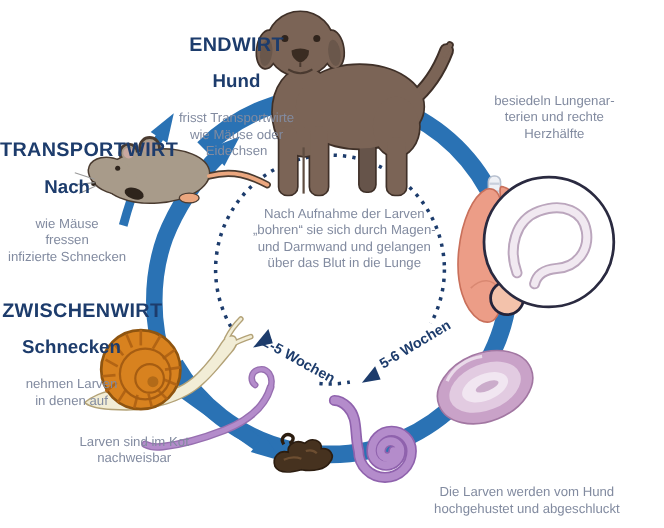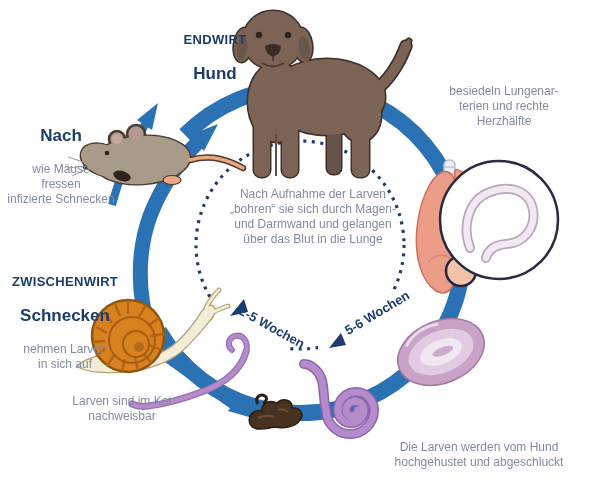--- a/index.html
+++ b/index.html
@@ -3,21 +3,21 @@
 <meta charset="utf-8">
 <style>
   html,body { margin:0; padding:0; background:#ffffff; }
   #stage {
     position:relative; width:604px; height:480px; overflow:hidden;
     background:#ffffff;
     font-family:"Liberation Sans", sans-serif;
   }
   #art { position:absolute; left:0; top:0; }
   .tb { position:absolute; text-align:center; white-space:pre-line; }
-  .role  { font-weight:bold; color:#1d3c6c; font-size:13px; line-height:16px; letter-spacing:.3px; }
+  .role  { font-weight:bold; color:#1d3c6c; font-size:18px; line-height:16px; letter-spacing:.3px; }
   .hname { font-weight:bold; color:#1d3c6c; font-size:17px; line-height:16px; }
   .desc  { color:#828ba0; font-size:12px; line-height:15px; }
   .t-endwirt   { left:139px; top:14px;  width:152px; }
   .t-adult     { left:420px; top:66px;  width:168px; }
   .t-transport { left:0px;   top:110px; width:122px; }
   .t-zwischen  { left:2px;   top:256px; width:126px; }
   .t-center    { left:215px; top:187px; width:196px; }
   .t-kot       { left:58px;  top:394px; width:128px; }
   .t-fecesout  { left:158px; top:440px; width:230px; }
   .t-cough     { left:374px; top:440px; width:210px; }
@@ -210,40 +210,44 @@
     <circle cx="288" cy="35" r="3.2" fill="#30241c"></circle>
     <path d="M265,46 Q273,42 281,46 Q281,54 273,57 Q265,54 265,46 Z" fill="#3a2c22"></path>
     <path d="M273,57 L273,61 M262,63 Q273,70 284,63" fill="none" stroke="#4a3a30" stroke-width="1.8"></path>
     <path d="M276,134 L276,176" stroke="#5f4d41" stroke-width="2"></path>
   </g>
 </svg>
 
   <div class="tb t-endwirt">
     <div class="role">ENDWIRT</div>
     <div class="hname">Hund</div>
+    <div class="desc">frisst Transportwirte
+wie Mäuse oder
+Eidechsen</div>
   </div>
 
   <div class="tb t-adult">
     <div class="desc">besiedeln Lungenar-
 terien und rechte
 Herzhälfte</div>
   </div>
 
   <div class="tb t-transport">
+    <div class="role">TRANSPORTWIRT</div>
     <div class="hname">Nach</div>
     <div class="desc">wie Mäuse
 fressen
 infizierte Schnecken</div>
   </div>
 
   <div class="tb t-zwischen">
     <div class="role">ZWISCHENWIRT</div>
     <div class="hname">Schnecken</div>
     <div class="desc">nehmen Larven
-in sich auf</div>
+in denen auf</div>
   </div>
 
   <div class="tb t-center desc">Nach Aufnahme der Larven
 „bohren“ sie sich durch Magen-
 und Darmwand und gelangen
 über das Blut in die Lunge</div>
 
 
   <div class="tb t-kot desc">Larven sind im Kot
 nachweisbar</div>

